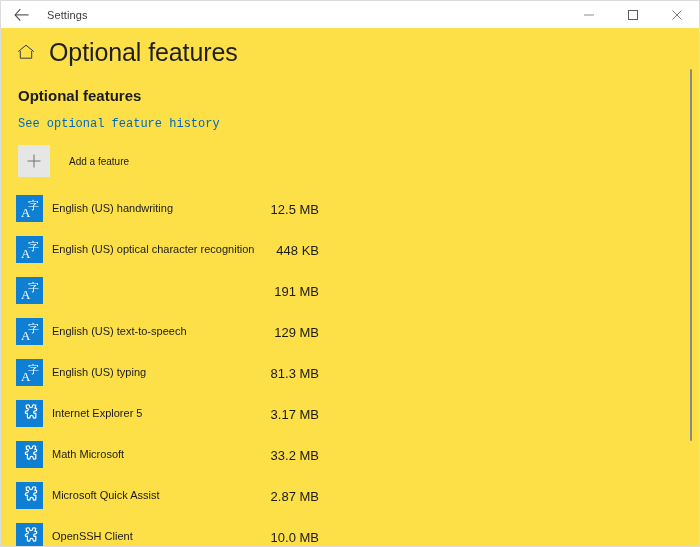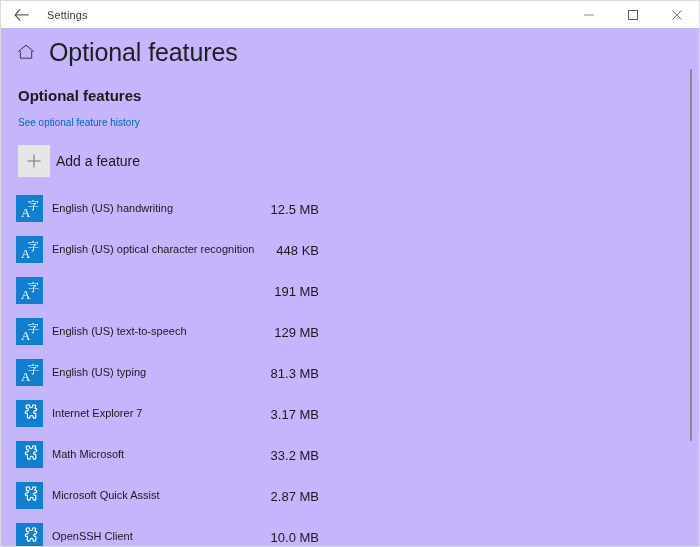--- a/index.html
+++ b/index.html
@@ -13,21 +13,21 @@
     overflow: hidden;
     font-family: "Liberation Sans", sans-serif;
     color: #000000;
     -webkit-font-smoothing: antialiased;
   }
 
   #app {
     position: relative;
     width: 700px;
     height: 547px;
-    background: #c4b5fd;
+    background: #fde047;
     border: 1px solid #dcdcdc;
     box-sizing: border-box;
     overflow: hidden;
   }
 
   
   .titlebar {
     position: absolute;
     left: 0; top: 0;
     width: 100%;
@@ -114,24 +114,25 @@
     font-size: 15px;
     font-weight: 600;
     color: #1b1b1b;
     user-select: none;
   }
 
   .history-link {
     position: absolute;
     left: 17px;
     top: 41px;
-    font-size: 10px;
+    font-size: 12px;
     color: #0067c0;
     text-decoration: none;
     cursor: pointer;
+    font-family: Liberation Mono, monospace;
   }
 
   
   .add-feature {
     position: absolute;
     left: 17px;
     top: 69px;
     height: 32px;
     display: flex;
     align-items: center;
@@ -140,23 +141,23 @@
   .add-square {
     width: 32px;
     height: 32px;
     background: #e6e6e6;
     display: flex;
     align-items: center;
     justify-content: center;
   }
   .add-square svg { display: block; }
   .add-label {
-    font-size: 14px;
+    font-size: 10px;
     color: #1b1b1b;
-    margin-left: 6px;
+    margin-left: 19px;
     user-select: none;
   }
 
   
   .feature-list {
     position: absolute;
     left: 0;
     top: 117px;
     width: 700px;
   }
@@ -319,21 +320,21 @@
             <text x="12" y="14" font-family="DejaVu Sans, sans-serif" font-size="11" fill="#ffffff">字</text>
           </svg>
           <div class="feature-name">English (US) typing</div>
           <div class="feature-size">81.3 MB</div>
         </div>
         <div class="feature-row">
           <svg class="feature-icon" viewBox="0 0 27 27">
             <rect x="0" y="0" width="27" height="27" fill="#0f7fd4"></rect>
             <path d="M10.2 5.4 q3.3 -1.6 3.3 0.9 q0 1.3 1.5 1.3 q1.5 0 1.5 -1.3 q0 -2.5 3.3 -0.9 l-0.9 3.1 q1.8 -0.8 1.8 0.9 q0 1.5 -1.5 1.5 q-1.5 0 -1.5 1.4 q0 1.6 2.1 0.9 l0 4.4 q-2.6 1.3 -2.6 -0.7 q0 -1.5 -1.6 -1.5 q-1.6 0 -1.6 1.5 q0 2.0 -2.6 0.7 l0 -4.4 q-2.1 0.7 -2.1 -0.9 q0 -1.4 1.5 -1.4 q1.5 0 1.5 -1.5 q0 -1.7 -1.8 -0.9 z" fill="none" stroke="#ffffff" stroke-width="1.2" stroke-linejoin="round"></path>
           </svg>
-          <div class="feature-name">Internet Explorer 7</div>
+          <div class="feature-name">Internet Explorer 5</div>
           <div class="feature-size">3.17 MB</div>
         </div>
         <div class="feature-row">
           <svg class="feature-icon" viewBox="0 0 27 27">
             <rect x="0" y="0" width="27" height="27" fill="#0f7fd4"></rect>
             <path d="M10.2 5.4 q3.3 -1.6 3.3 0.9 q0 1.3 1.5 1.3 q1.5 0 1.5 -1.3 q0 -2.5 3.3 -0.9 l-0.9 3.1 q1.8 -0.8 1.8 0.9 q0 1.5 -1.5 1.5 q-1.5 0 -1.5 1.4 q0 1.6 2.1 0.9 l0 4.4 q-2.6 1.3 -2.6 -0.7 q0 -1.5 -1.6 -1.5 q-1.6 0 -1.6 1.5 q0 2.0 -2.6 0.7 l0 -4.4 q-2.1 0.7 -2.1 -0.9 q0 -1.4 1.5 -1.4 q1.5 0 1.5 -1.5 q0 -1.7 -1.8 -0.9 z" fill="none" stroke="#ffffff" stroke-width="1.2" stroke-linejoin="round"></path>
           </svg>
           <div class="feature-name">Math Microsoft</div>
           <div class="feature-size">33.2 MB</div>
         </div>

